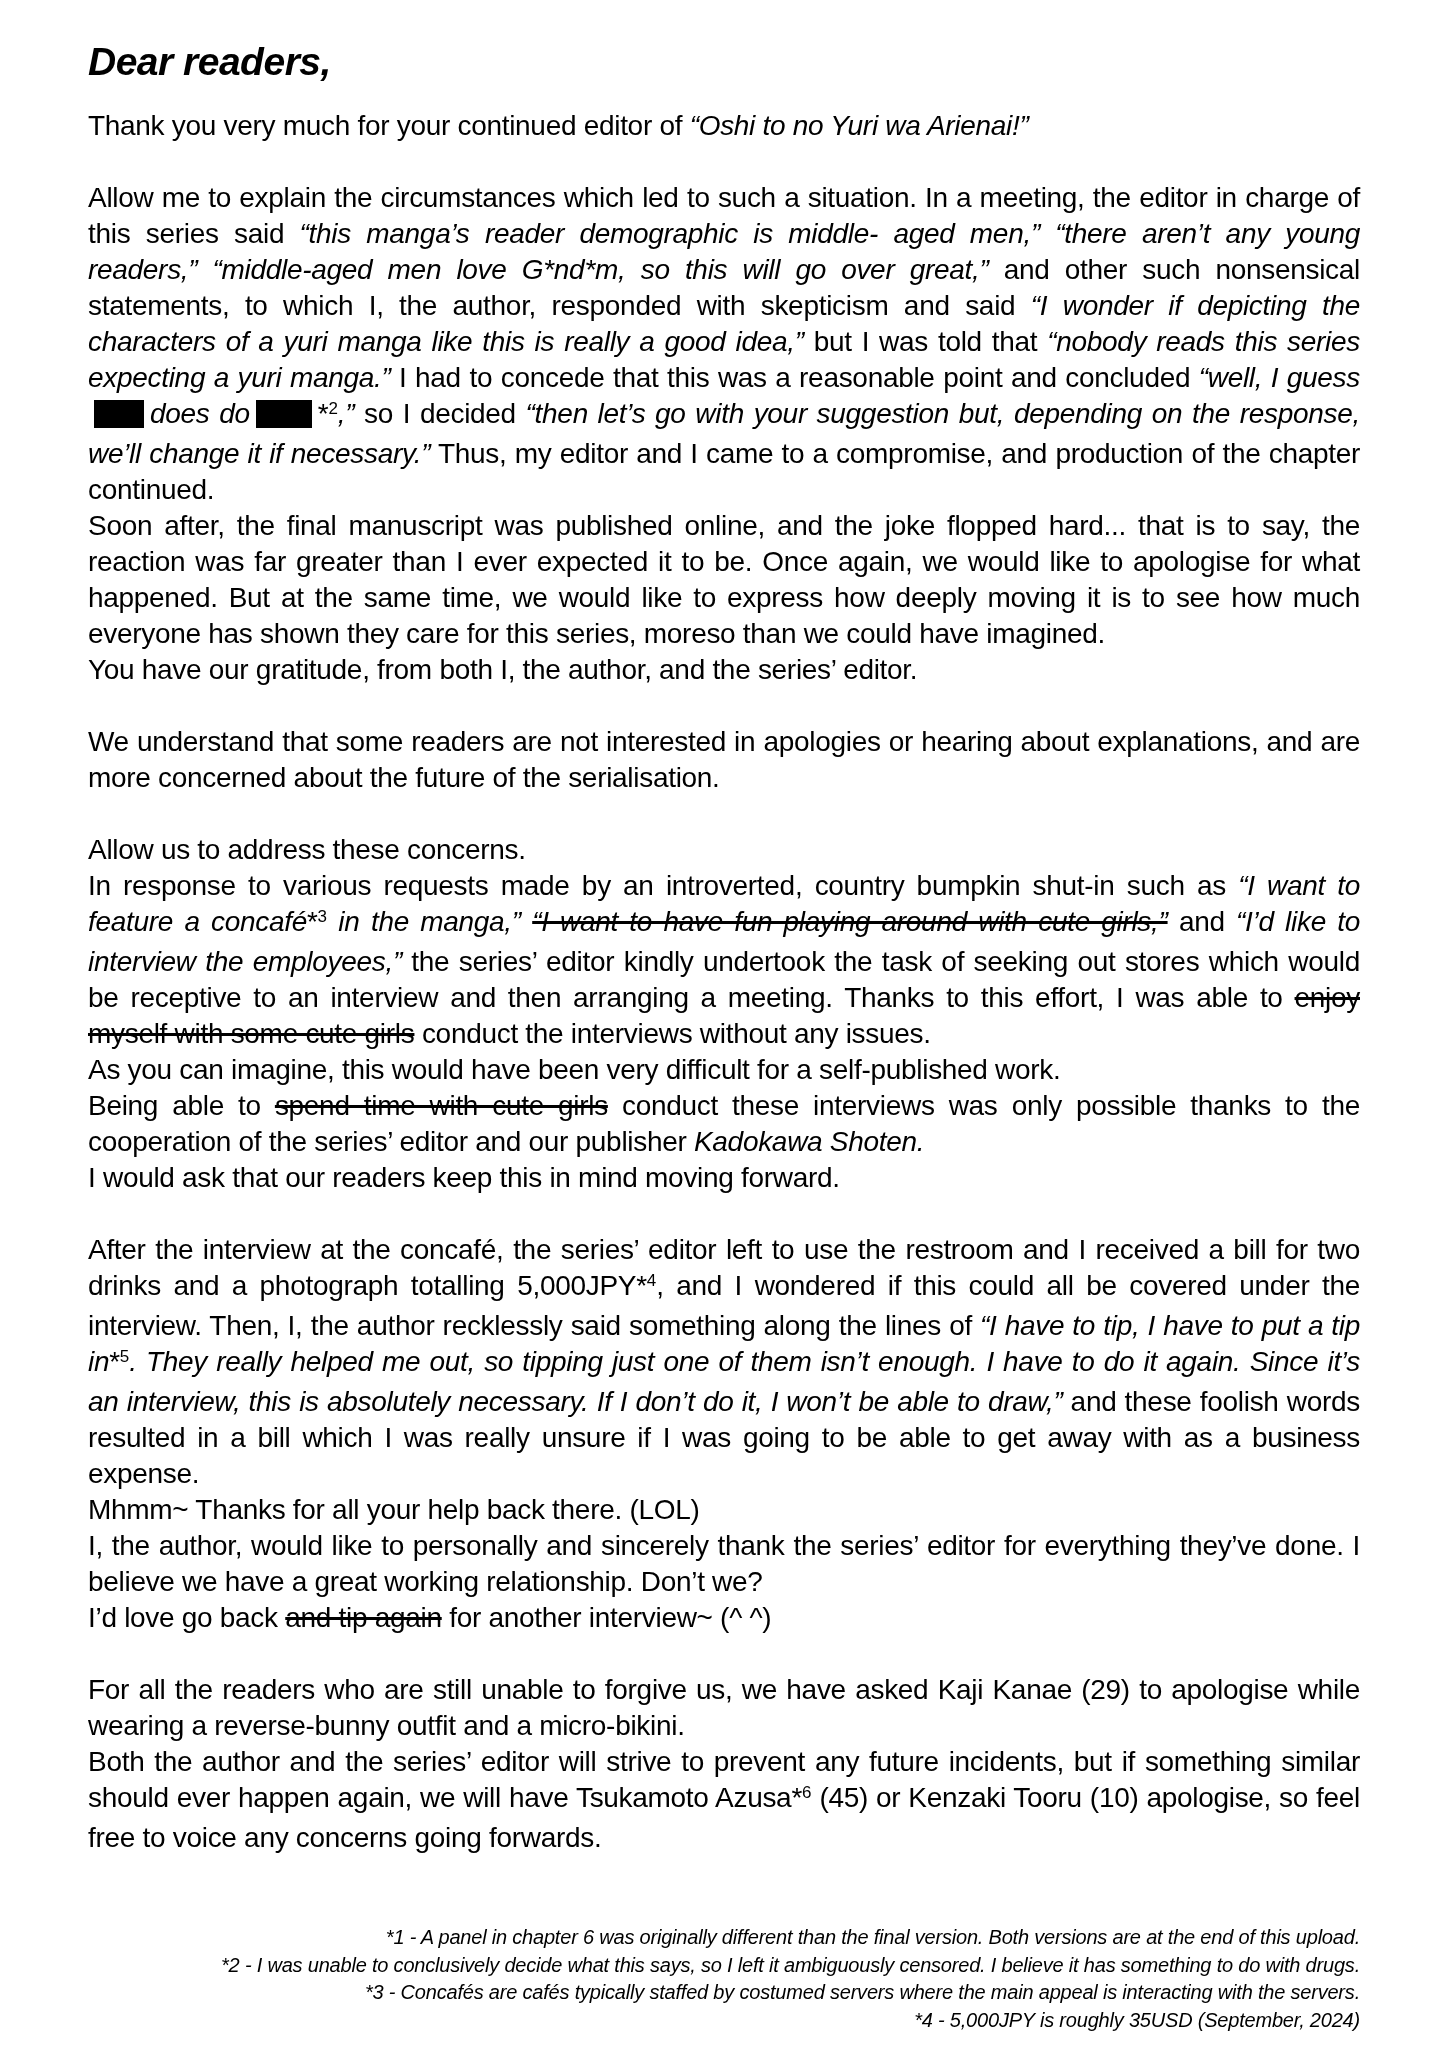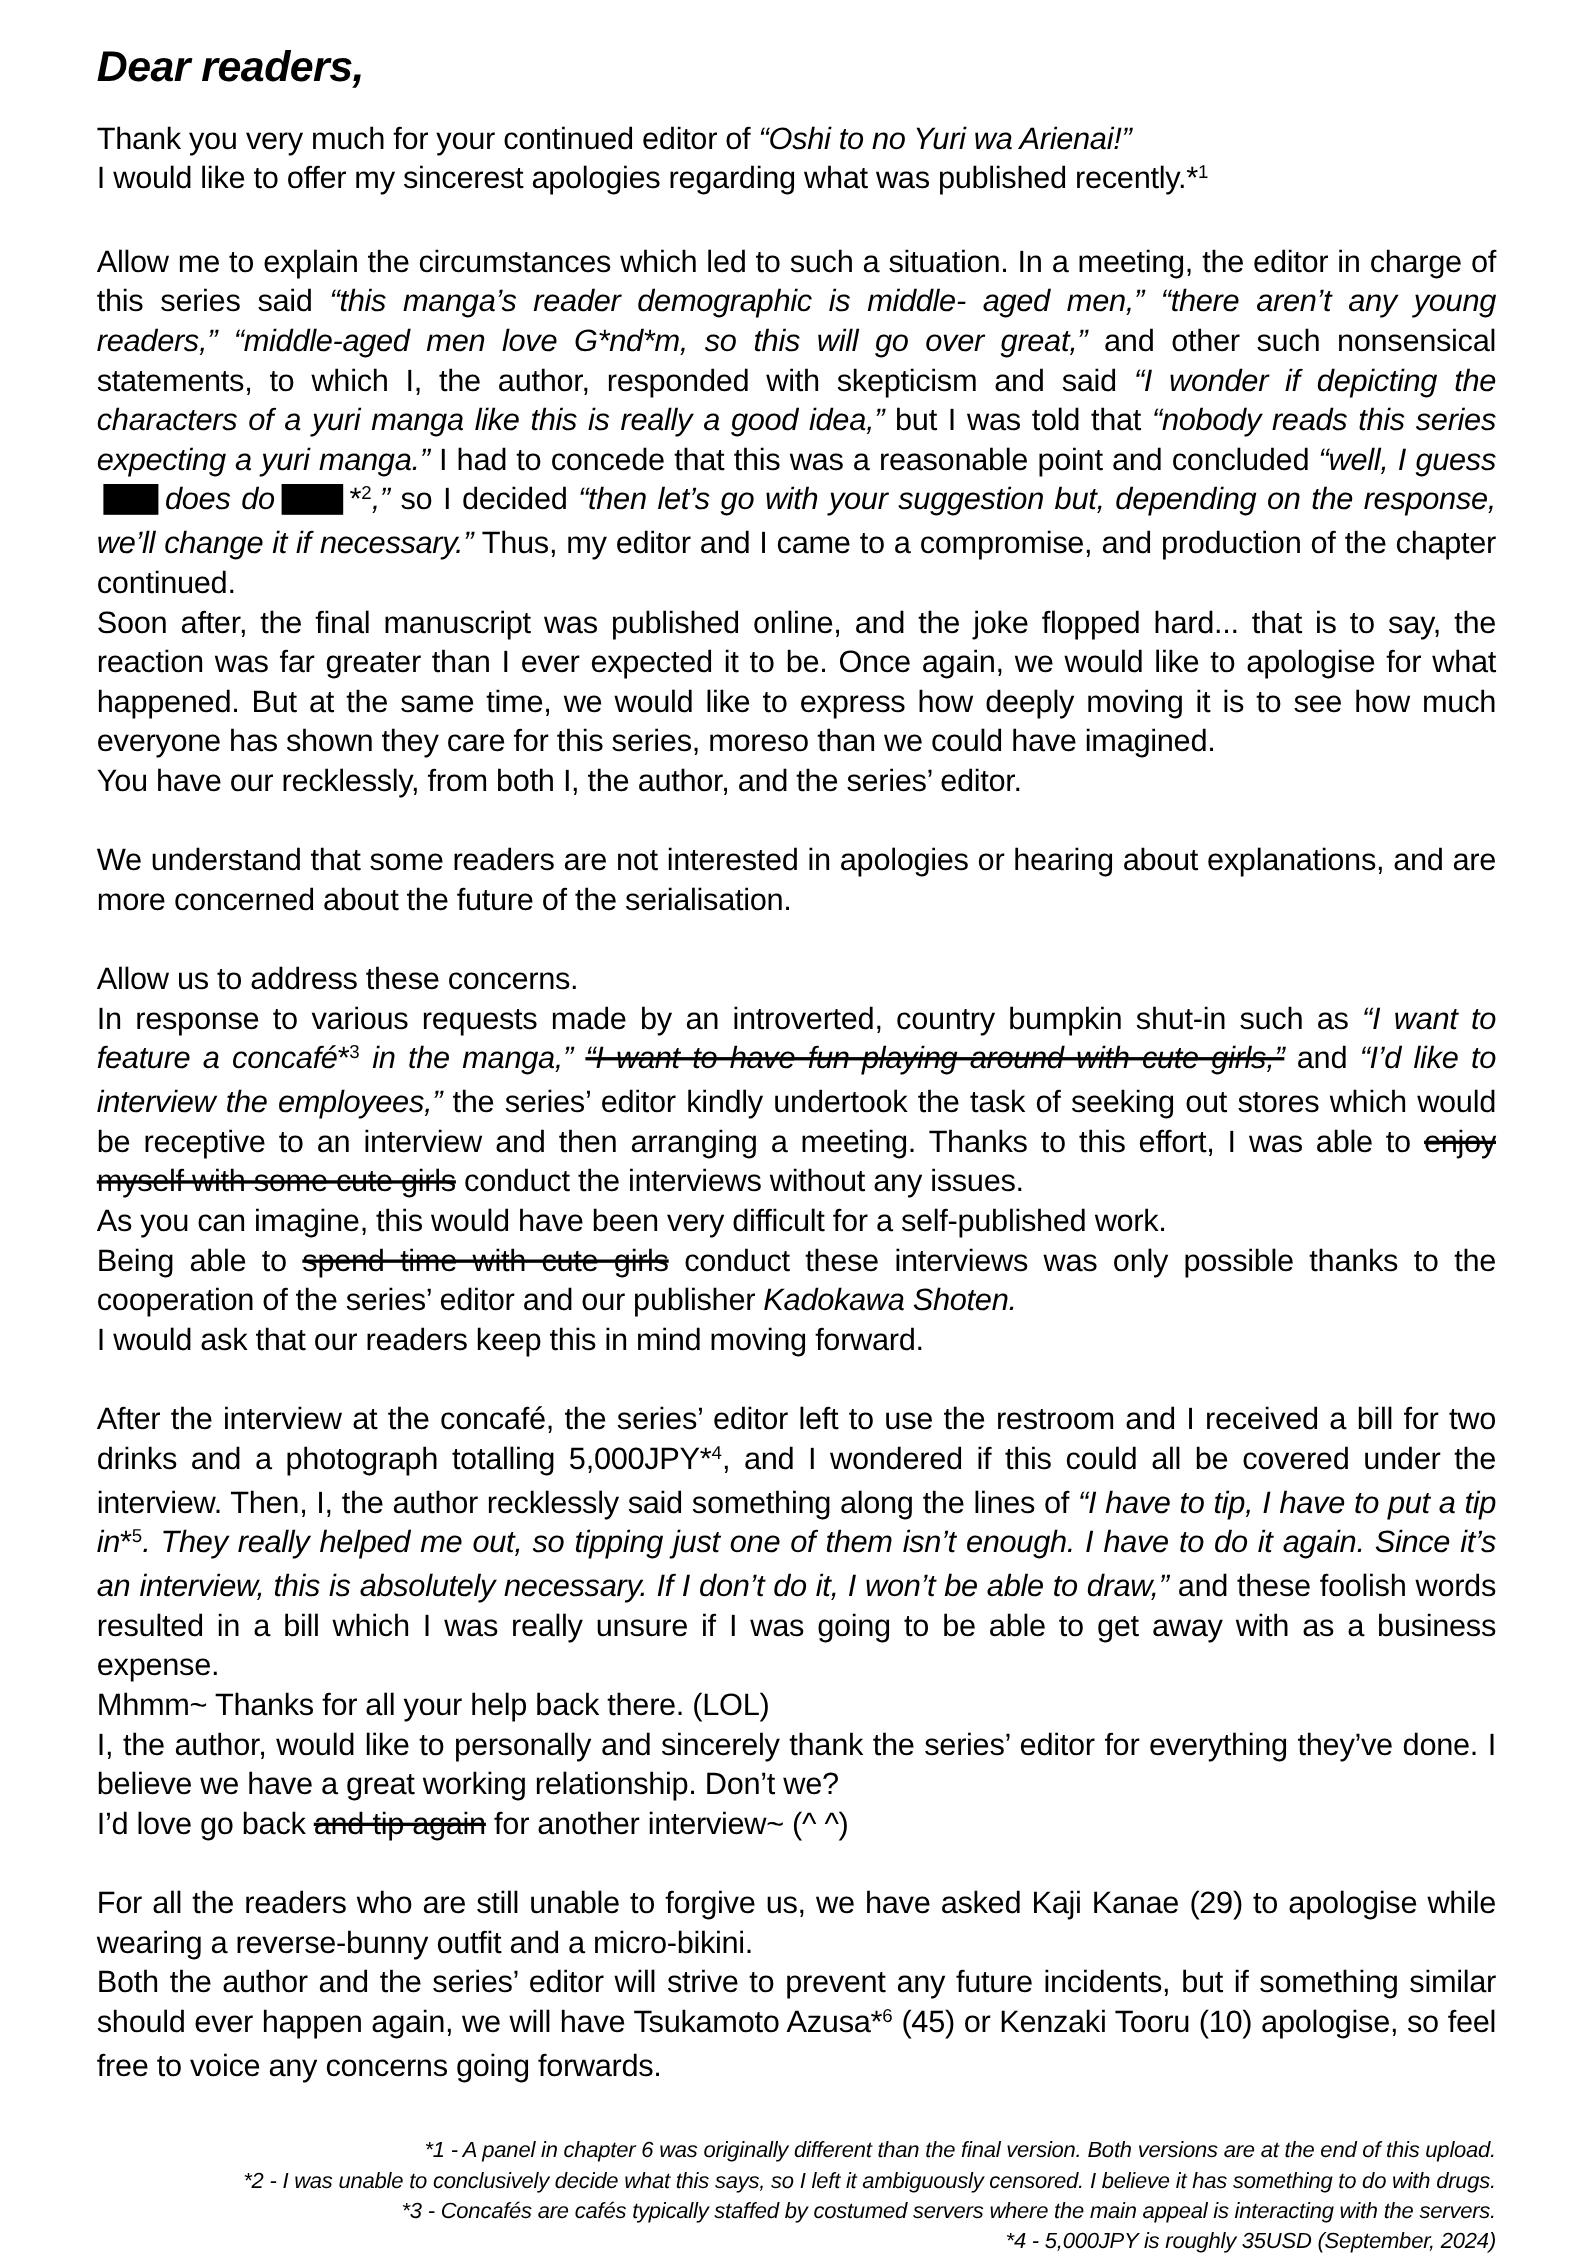--- a/index.html
+++ b/index.html
@@ -64,24 +64,23 @@
   }
   .footnote { text-align: right; }
 </style>
 </head>
 <body>
 
 <div class="page">
   <h1 class="title">Dear readers,</h1>
   <div class="letter-body">
       <p class="para"><span>Thank you very much for your continued editor of </span><span class="i">“Oshi to no Yuri wa Arienai!”</span></p>
-      <p class="para"><span>I would like to offer my sincerest apologies regarding what was published recently.</span><span>*</span><span class="sup">1</span></p>
       <p class="para gap"><span>Allow me to explain the circumstances which led to such a situation. In a meeting, the editor in charge of this series said </span><span class="i">“this manga’s reader demographic is middle- aged men,”</span><span> </span><span class="i">“there aren’t any young readers,”</span><span> </span><span class="i">“middle-aged men love G*nd*m, so this will go over great,”</span><span> and other such nonsensical statements, to which I, the author, responded with skepticism and said </span><span class="i">“I wonder if depicting the characters of a yuri manga like this is really a good idea,”</span><span> but I was told that </span><span class="i">“nobody reads this series expecting a yuri manga.”</span><span> I had to concede that this was a reasonable point and concluded </span><span class="i">“well, I guess</span><span class="censor" style="width: 50px; background: rgb(0, 0, 0);"></span><span class="i">does do</span><span class="censor" style="width: 56px; background: rgb(0, 0, 0);"></span><span>*</span><span class="sup">2</span><span class="i">,”</span><span> so I decided </span><span class="i">“then let’s go with your suggestion but, depending on the response, we’ll change it if necessary.”</span><span> Thus, my editor and I came to a compromise, and production of the chapter continued.</span></p>
       <p class="para"><span>Soon after, the final manuscript was published online, and the joke flopped hard... that is to say, the reaction was far greater than I ever expected it to be. Once again, we would like to apologise for what happened. But at the same time, we would like to express how deeply moving it is to see how much everyone has shown they care for this series, moreso than we could have imagined.</span></p>
-      <p class="para"><span>You have our recklessly, from both I, the author, and the series’ editor.</span></p>
+      <p class="para"><span>You have our gratitude, from both I, the author, and the series’ editor.</span></p>
       <p class="para gap"><span>We understand that some readers are not interested in apologies or hearing about explanations, and are more concerned about the future of the serialisation.</span></p>
       <p class="para gap"><span>Allow us to address these concerns.</span></p>
       <p class="para"><span>In response to various requests made by an introverted, country bumpkin shut-in such as </span><span class="i">“I want to feature a concafé</span><span>*</span><span class="sup">3</span><span class="i"> in the manga,”</span><span> </span><span class="i strike">“I want to have fun playing around with cute girls,”</span><span> and </span><span class="i">“I’d like to interview the employees,”</span><span> the series’ editor kindly undertook the task of seeking out stores which would be receptive to an interview and then arranging a meeting. Thanks to this effort, I was able to </span><span class="strike">enjoy myself with some cute girls</span><span> conduct the interviews without any issues.</span></p>
       <p class="para"><span>As you can imagine, this would have been very difficult for a self-published work.</span></p>
       <p class="para"><span>Being able to </span><span class="strike">spend time with cute girls</span><span> conduct these interviews was only possible thanks to the cooperation of the series’ editor and our publisher </span><span class="i">Kadokawa Shoten.</span></p>
       <p class="para"><span>I would ask that our readers keep this in mind moving forward.</span></p>
       <p class="para gap"><span>After the interview at the concafé, the series’ editor left to use the restroom and I received a bill for two drinks and a photograph totalling 5,000JPY</span><span>*</span><span class="sup">4</span><span>, and I wondered if this could all be covered under the interview. Then, I, the author recklessly said something along the lines of </span><span class="i">“I have to tip, I have to put a tip in</span><span>*</span><span class="sup">5</span><span class="i">. They really helped me out, so tipping just one of them isn’t enough. I have to do it again. Since it’s an interview, this is absolutely necessary. If I don’t do it, I won’t be able to draw,”</span><span> and these foolish words resulted in a bill which I was really unsure if I was going to be able to get away with as a business expense.</span></p>
       <p class="para"><span>Mhmm~ Thanks for all your help back there. (LOL)</span></p>
       <p class="para"><span>I, the author, would like to personally and sincerely thank the series’ editor for everything they’ve done. I believe we have a great working relationship. Don’t we?</span></p>
       <p class="para"><span>I’d love go back </span><span class="strike">and tip again</span><span> for another interview~ (^ ^)</span></p>

